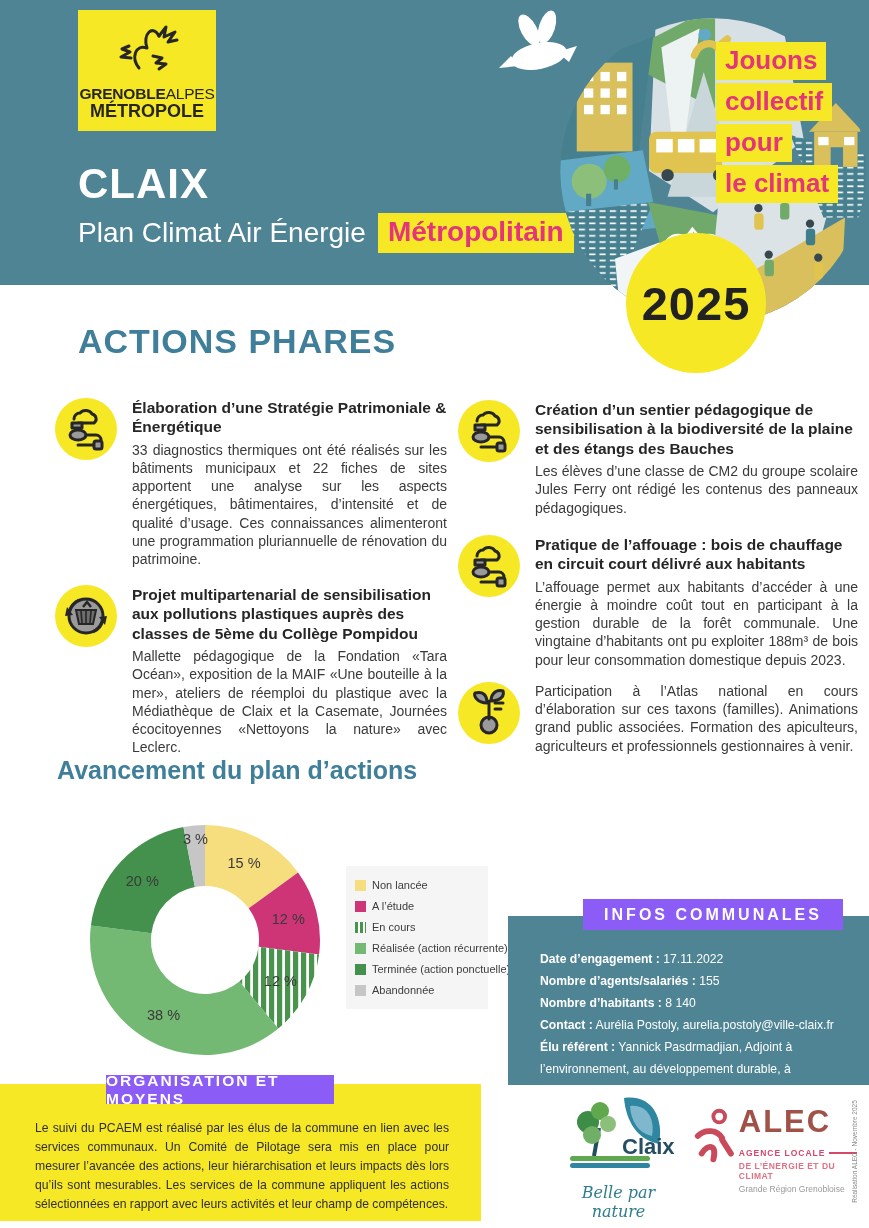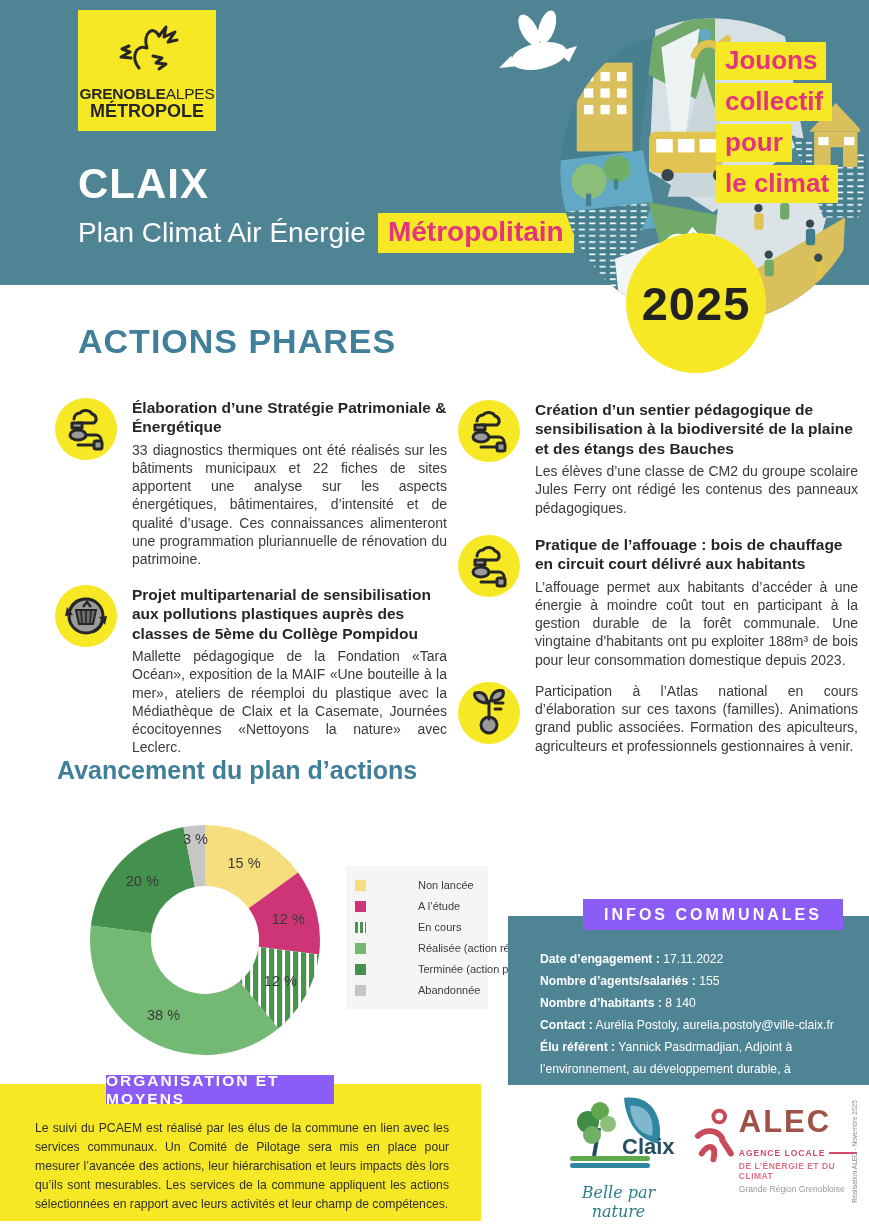--- a/index.html
+++ b/index.html
@@ -36,21 +36,21 @@
   .action-title{font-size:15.5px;font-weight:bold;color:#262626;line-height:1.25;margin-bottom:4px;}
   .action-body{font-size:14px;color:#3A3A3A;line-height:1.3;text-align:justify;}
   
   .chart-title{left:57px;top:756px;font-size:25px;}
   .donut{position:absolute;left:85px;top:816px;}
   .slice-label{font-size:14.5px;fill:#3A3A3A;font-family:"Liberation Sans",sans-serif;}
   .legend{position:absolute;left:346px;top:866px;width:124px;background:#F5F5F5;
             padding:13px 9px;display:flex;flex-direction:column;gap:9px;}
   .legend-row{display:flex;align-items:center;white-space:nowrap;}
   .legend-swatch{width:11px;height:11px;margin-right:6px;flex:0 0 11px;}
-  .legend-label{font-size:11px;color:#3C3C3C;margin-left:46px;}
+  .legend-label{font-size:11px;color:#3C3C3C;}
   
   .infos-panel{position:absolute;left:508px;top:916px;width:361px;height:169px;background:#4E8494;}
   .pink-banner{position:absolute;background:#8b5cf6;color:#ffffff;font-weight:800;
             display:flex;align-items:center;justify-content:center;letter-spacing:3px;}
   .infos-banner{left:583px;top:899px;width:260px;height:31px;font-size:16px;}
   .infos-entries{position:absolute;left:540px;top:948px;width:315px;color:#ffffff;font-size:12.2px;line-height:22px;}
   .info-label{font-weight:bold;}
   
   .org-panel{position:absolute;left:0;top:1084px;width:481px;height:137px;background:#F7E826;}
   .org-banner{left:106px;top:1075px;width:228px;height:29px;font-size:15.5px;letter-spacing:2px;}

